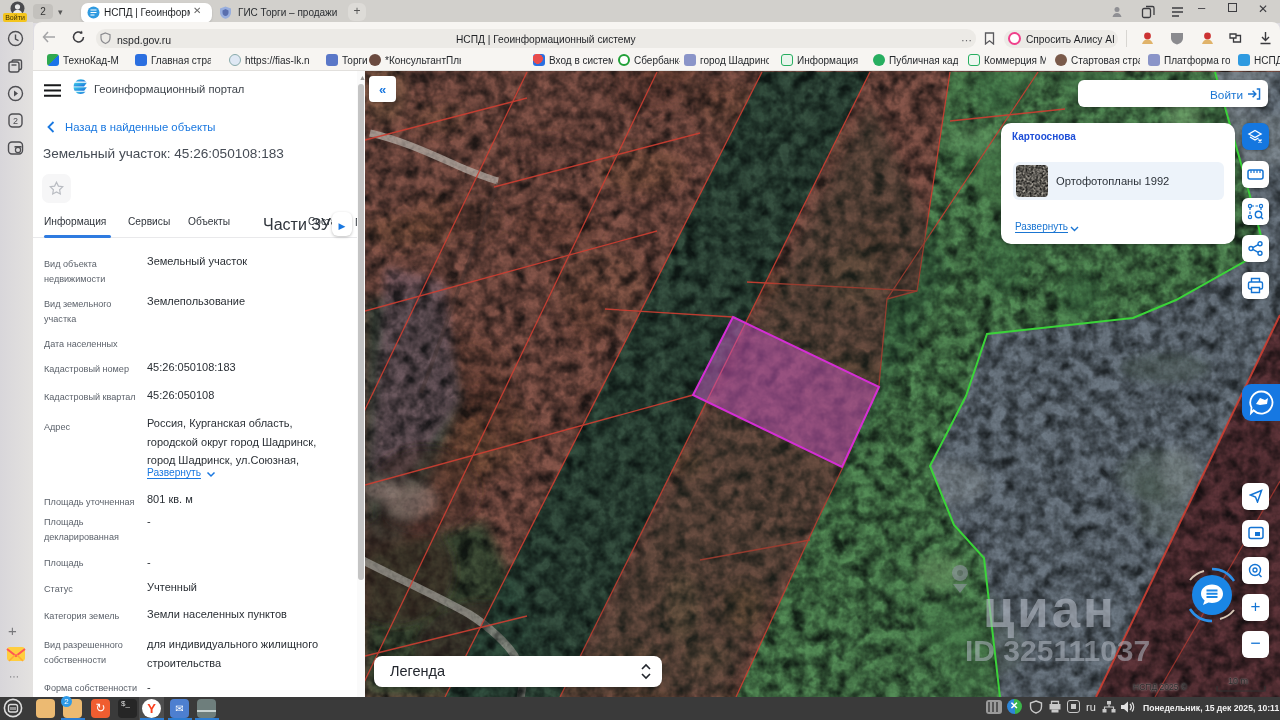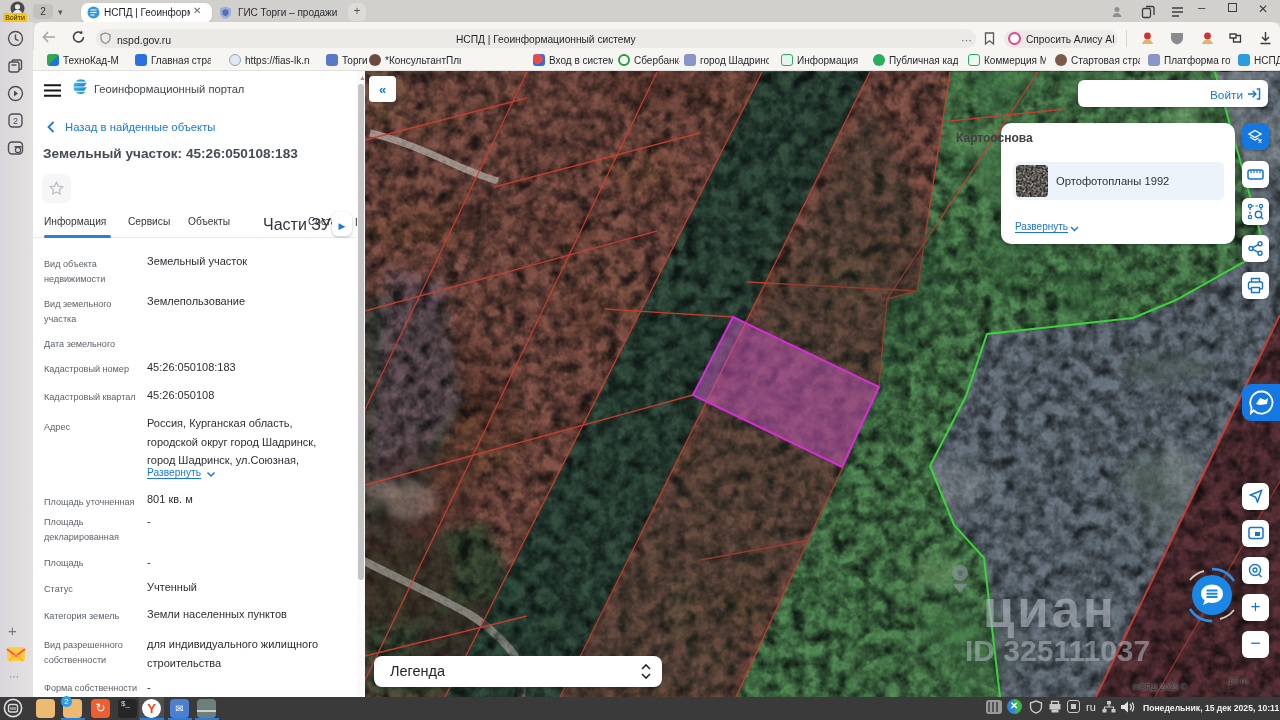--- a/index.html
+++ b/index.html
@@ -175,42 +175,42 @@
         <path d="M1.6 8.2a7.2 7.2 0 0 0 1 3.6h9.6l2.6-3.6z" fill="url(#lg1)"></path>
         <path d="M3.4 12.8a7 7 0 0 0 10.2 0z" fill="url(#lg1)"></path>
       </svg>
   <div class="abs" style="left:61px;top:12px;font-size:11.2px;color:#3e444b">Геоинформационный портал</div>
 
   <svg class="abs" style="left:14px;top:50px" width="8" height="12" viewBox="0 0 8 12">
         <path d="M6.5 1L1.5 6l5 5" stroke="#1a78e0" stroke-width="1.8" fill="none"></path>
       </svg>
   <div class="abs" style="left:32px;top:50px;font-size:11.3px;color:#1a78e0">Назад в найденные объекты</div>
 
-  <div class="abs" style="left:10px;top:75px;font-size:13.6px;font-weight:bold;color:#464c55;white-space:nowrap">Земельный участок: 45:26:050108:183</div>
+  <div class="abs" style="left:10px;top:75px;font-size:13.6px;font-weight:normal;color:#464c55;white-space:nowrap">Земельный участок: 45:26:050108:183</div>
 
   <div class="abs" style="left:9px;top:103px;width:29px;height:29px;background:#f6f6f7;border-radius:7px"></div>
   <svg class="abs" style="left:16px;top:110px" width="15" height="15" viewBox="0 0 15 15">
         <path d="M7.5 1.2l1.9 3.9 4.3.6-3.1 3 .7 4.3-3.8-2-3.8 2 .7-4.3-3.1-3 4.3-.6z" fill="none" stroke="#b9bcc2" stroke-width="1.2"></path>
       </svg>
 
   <div class="abs" style="left:11px;top:145px;font-size:10.2px;color:#30353c">Информация</div>
   <div class="abs" style="left:95px;top:145px;font-size:10.2px;color:#30353c">Сервисы</div>
   <div class="abs" style="left:155px;top:145px;font-size:10.2px;color:#30353c">Объекты</div>
   <div class="abs" style="left:230px;top:145px;font-size:16px;color:#30353c">Части ЗУ</div>
   <div class="abs" style="left:275px;top:145px;font-size:10.2px;color:#30353c;width:26px;overflow:hidden;white-space:nowrap">Состав</div>
   <div class="abs" style="left:322px;top:146px;font-size:10.2px;color:#30353c">Г</div>
   <div class="abs" style="left:0px;top:165.5px;width:332px;height:1px;background:#e9e9eb"></div>
   <div class="abs" style="left:11px;top:164px;width:67px;height:2.5px;background:#2f7be0;border-radius:2px"></div>
   <div class="abs wbtn" style="left:299px;top:141px;width:20px;height:24px;text-align:center;line-height:24px"><span style="font-size:9px;color:#1a78e0">▶</span></div>
 
   <div class="lbl" style="top:186px;width:72px">Вид объекта недвижимости</div>
       <div class="val" style="top:181px">Земельный участок</div>
   <div class="lbl" style="top:226px;width:84px">Вид земельного участка</div>
       <div class="val" style="top:221px">Землепользование</div>
-  <div class="lbl" style="top:266px">Дата земельного</div>
+  <div class="lbl" style="top:266px">Дата населенных</div>
   <div class="lbl" style="top:291px">Кадастровый номер</div>
       <div class="val" style="top:287px">45:26:050108:183</div>
   <div class="lbl" style="top:319px">Кадастровый квартал</div>
       <div class="val" style="top:315px">45:26:050108</div>
   <div class="lbl" style="top:349px">Адрес</div>
       <div class="val" style="top:343px">Россия, Курганская область,<br>городской округ город Шадринск,<br>город Шадринск, ул.Союзная,</div>
   <div class="abs" style="left:114px;top:396px;font-size:10.2px;color:#1a78e0;border-bottom:1px solid #1a78e0">Развернуть</div>
   <svg class="abs" style="left:173px;top:400px" width="10" height="7" viewBox="0 0 10 7">
         <path d="M1.5 1.5l3.5 3.5L8.5 1.5" stroke="#1a78e0" stroke-width="1.5" fill="none"></path>
       </svg>
@@ -425,21 +425,21 @@
 <div class="abs wbtn" style="left:369px;top:76px;width:27px;height:26px;text-align:center;line-height:26px;border-radius:4px"><span style="color:#1a78e0;font-size:13px;font-weight:bold">«</span></div>
 
 <div class="abs wbtn" style="left:1078px;top:80px;width:190px;height:27px;border-radius:6px"></div>
 <div class="abs" style="left:1210px;top:88px;font-size:11.8px;color:#1a75d2">Войти</div>
 <svg class="abs" style="left:1247px;top:88px" width="14" height="12" viewBox="0 0 15 13">
       <path d="M1 6.5h8M6 3l3.5 3.5L6 10" stroke="#1a75d2" stroke-width="1.6" fill="none"></path>
       <path d="M10.5 1h3v11h-3" stroke="#1a75d2" stroke-width="1.6" fill="none"></path>
     </svg>
 
 <div class="abs wbtn" style="left:1001px;top:123px;width:234px;height:121px;border-radius:10px"></div>
-<div class="abs" style="left:956px;top:131px;font-size:12px;font-weight:bold;color:#404040">Картооснова</div>
+<div class="abs" style="left:1012px;top:131px;font-size:10px;font-weight:bold;color:#1d4ed8">Картооснова</div>
 <div class="abs" style="left:1013px;top:162px;width:211px;height:38px;background:#edf3fa;border-radius:6px"></div>
 <svg class="abs" style="left:1016px;top:165px;border-radius:4px" width="32" height="32" viewBox="0 0 32 32">
       <defs>
         <filter id="n2a" x="0" y="0" width="100%" height="100%">
           <feTurbulence type="fractalNoise" baseFrequency="0.4" numOctaves="3" seed="3" result="t"></feTurbulence>
           <feColorMatrix in="t" type="matrix" values="0 0 0 0 0  0 0 0 0 0  0 0 0 0 0  1.3 1.3 1.3 0 -1.4" result="a"></feColorMatrix>
           <feComposite operator="in" in="a" in2="SourceGraphic"></feComposite>
         </filter>
         <filter id="n2b" x="0" y="0" width="100%" height="100%">
           <feTurbulence type="fractalNoise" baseFrequency="0.5" numOctaves="2" seed="9" result="t"></feTurbulence>

